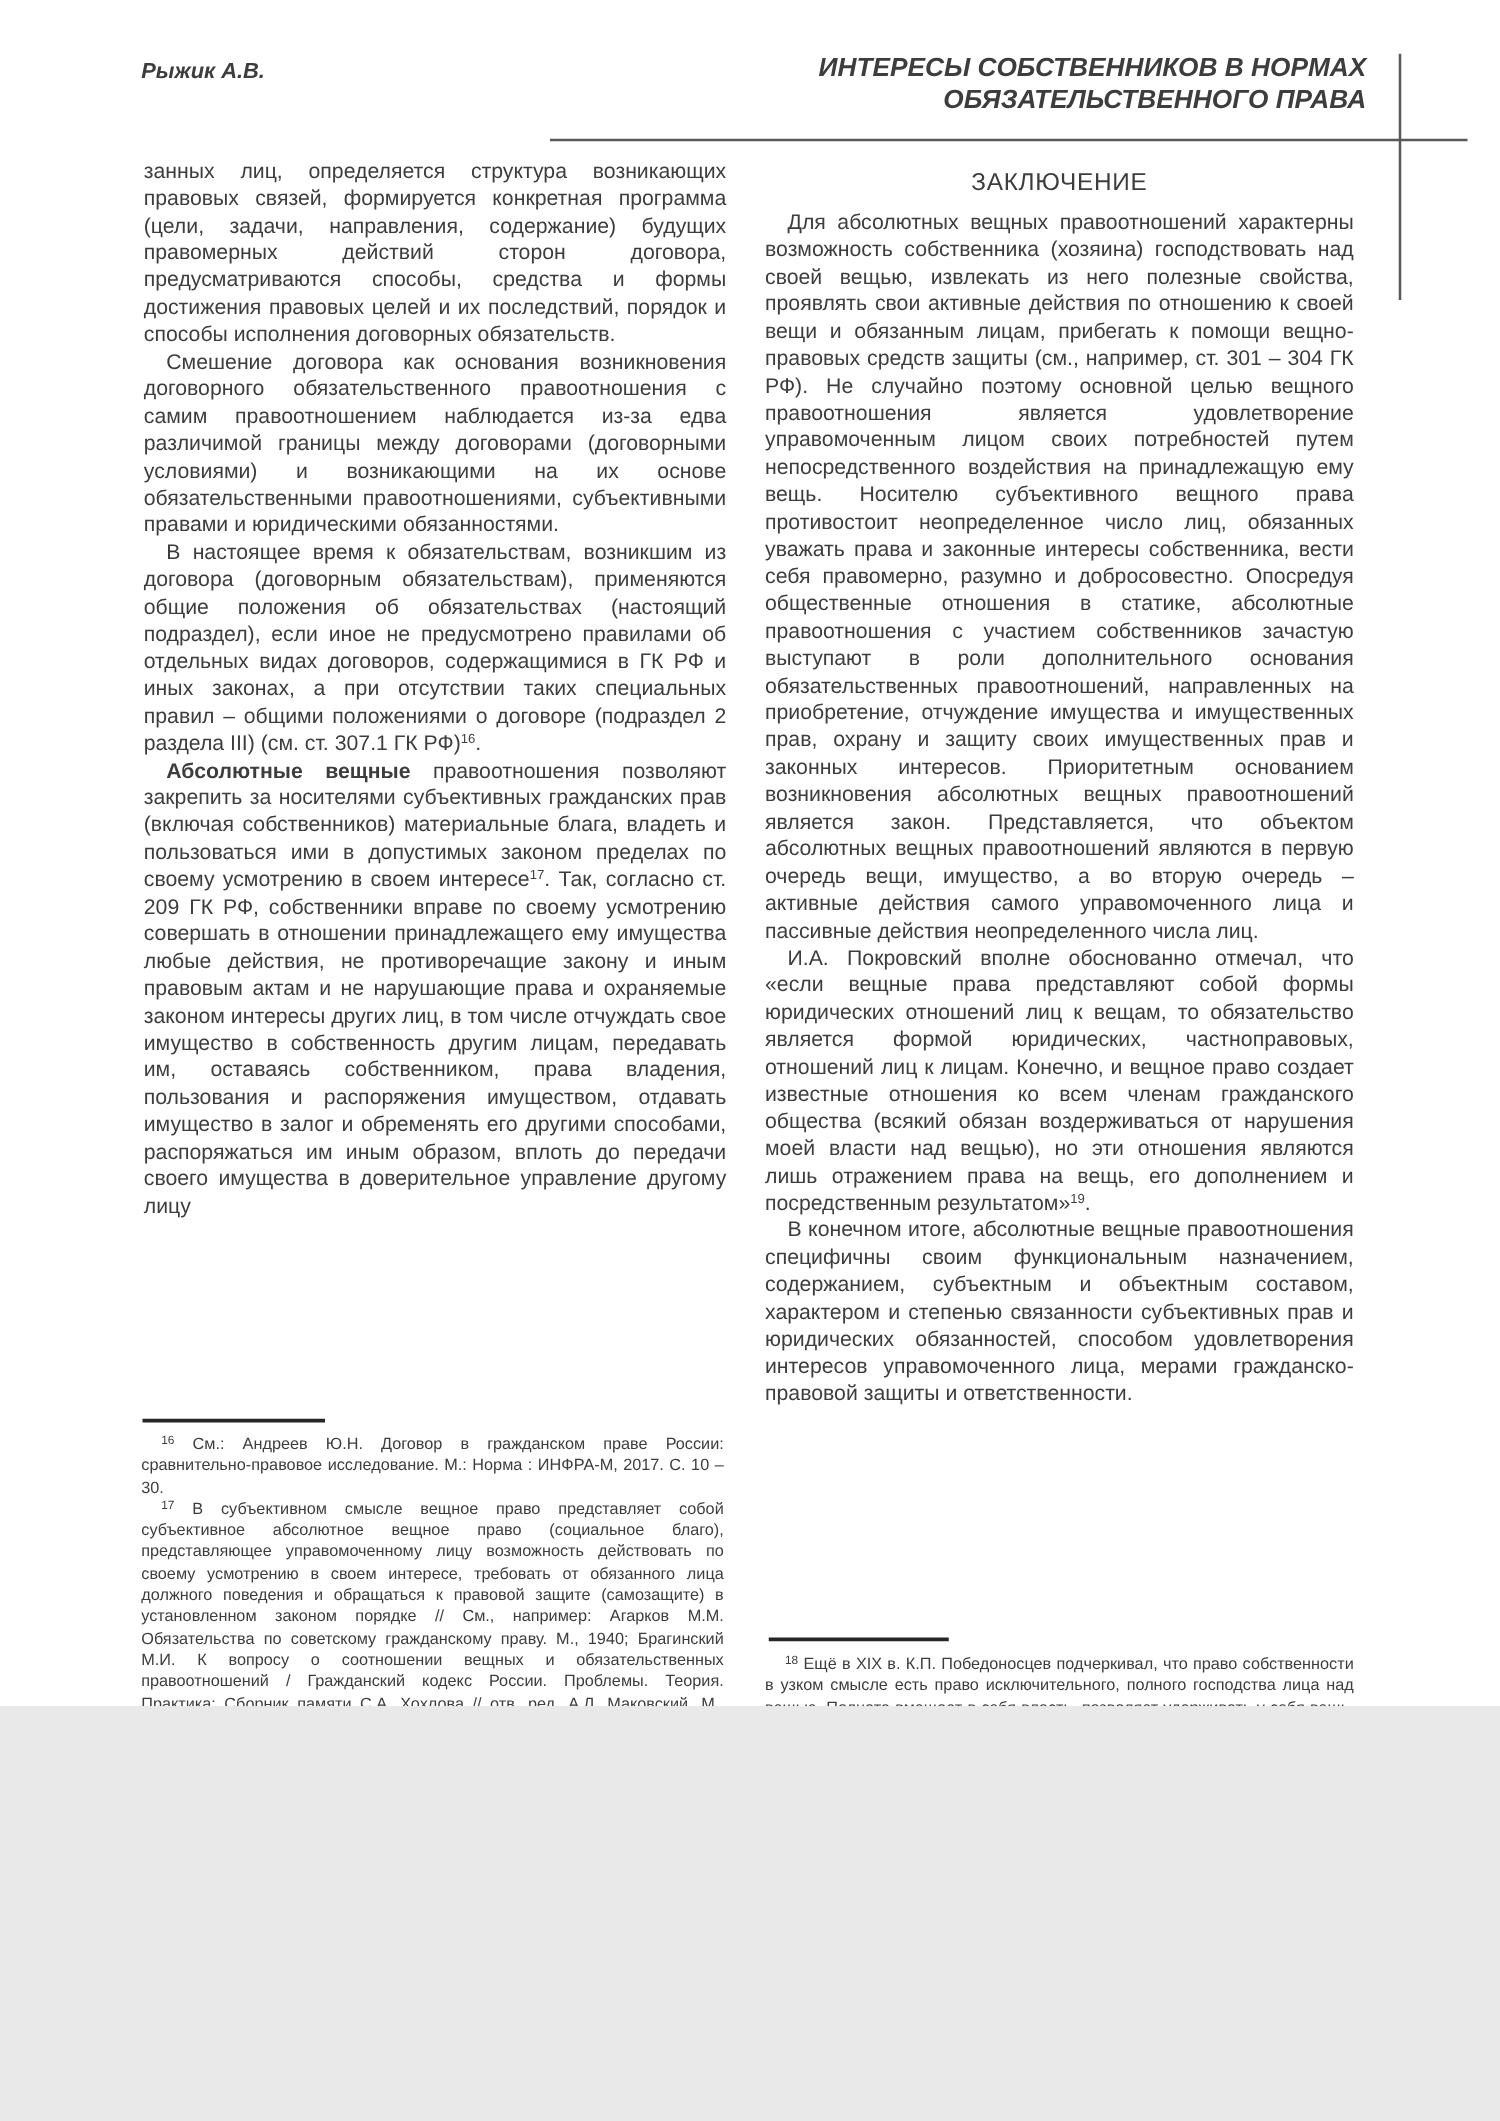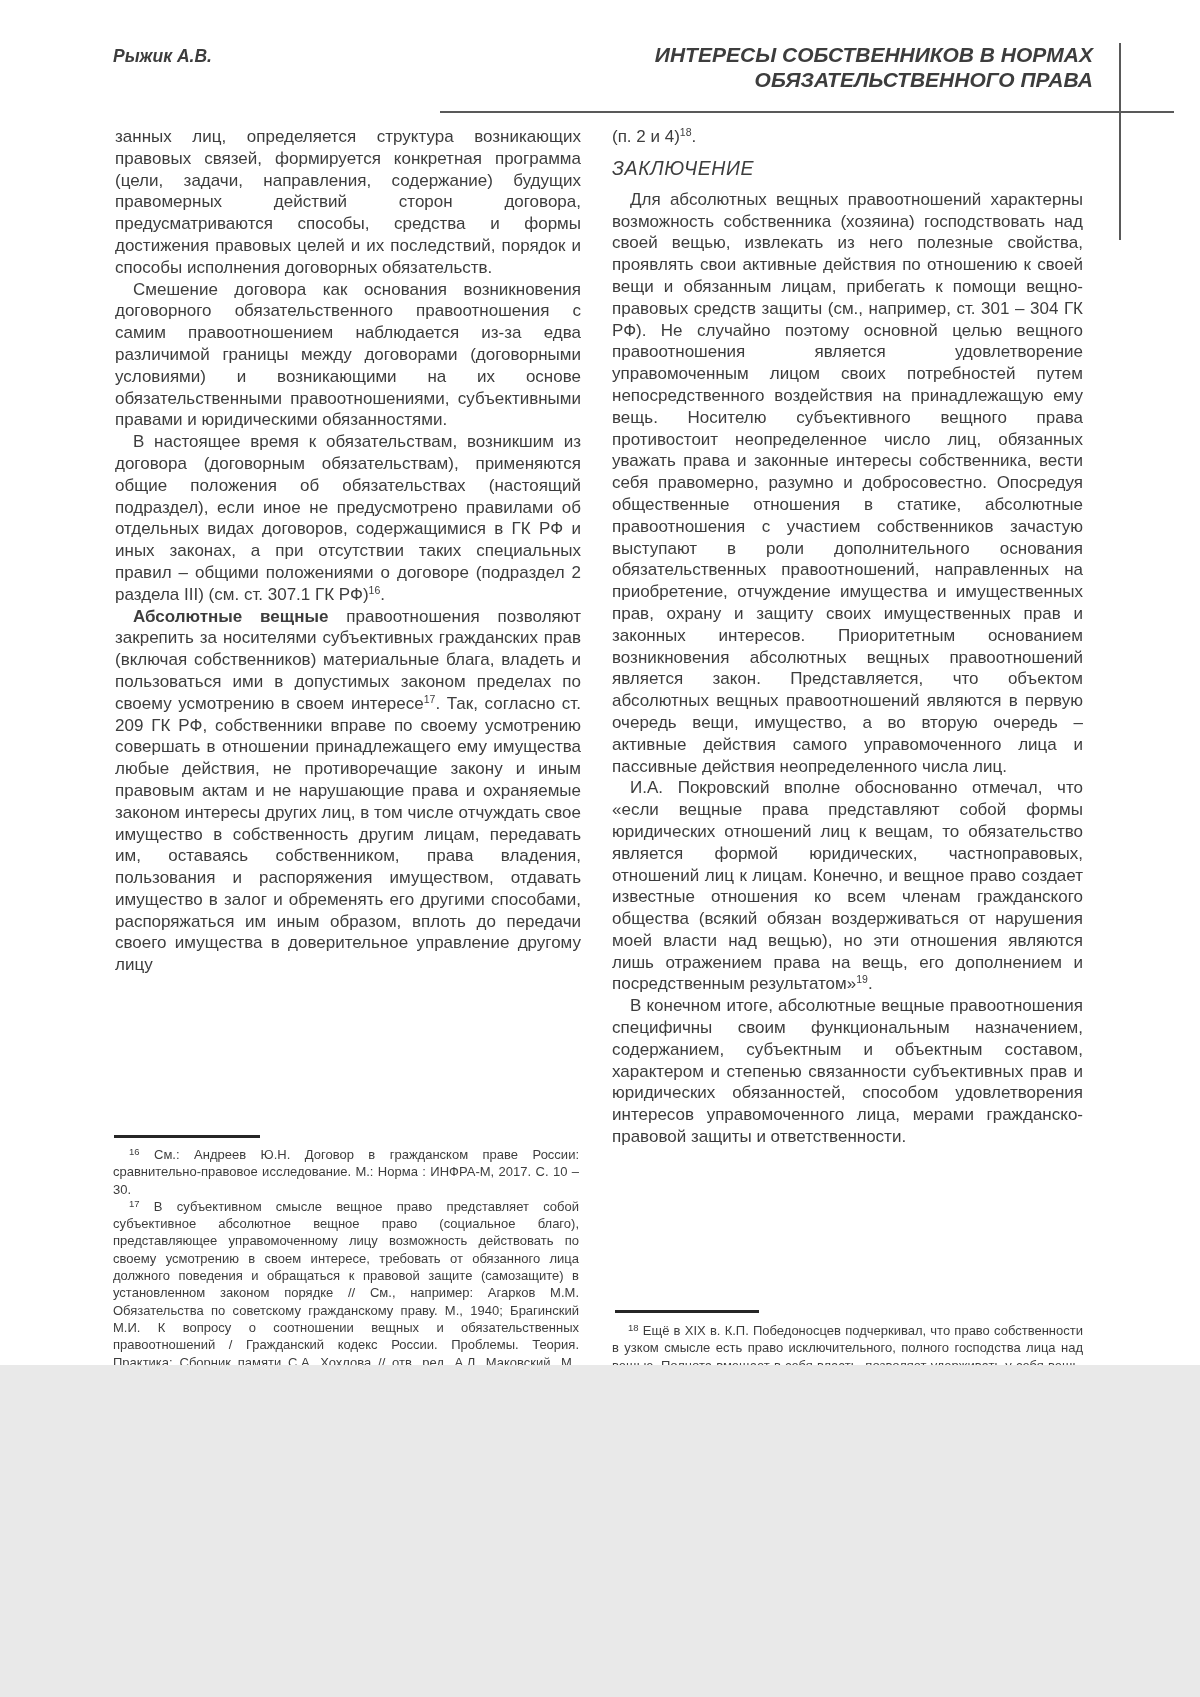--- a/index.html
+++ b/index.html
@@ -42,21 +42,21 @@
     margin:0;
     font-size:17px;line-height:21.8px;
     text-align:justify;
   }
   .para.indent{text-indent:18px;}
   .para sup{font-size:10.5px;line-height:0;vertical-align:6px;}
   .section-heading{
     margin:9px 0 9px 0;
     font-size:19.5px;font-weight:normal;
     letter-spacing:0.6px;
-    text-align:left;text-indent:0;font-style:italic;
+    text-align:center;text-indent:0;
   }
   
   .fnblock{position:absolute;}
   .fn-left{left:113px;top:1146px;width:466px;}
   .fn-right{left:612px;top:1322px;width:471px;}
   .footnote{
     margin:0;
     font-size:13px;line-height:17.3px;
     text-align:justify;
     text-indent:16px;
@@ -96,23 +96,20 @@
   <div class="fnrule fnrule-right"></div>
 
   <div class="col col-left">
       <p class="para"><span>занных лиц, определяется структура возникающих правовых связей, формируется конкретная программа (цели, задачи, направления, содержание) будущих правомерных действий сторон договора, предусматриваются способы, средства и формы достижения правовых целей и их последствий, порядок и способы исполнения договорных обязательств.</span></p>
       <p class="para indent"><span>Смешение договора как основания возникновения договорного обязательственного правоотношения с самим правоотношением наблюдается из-за едва различимой границы между договорами (договорными условиями) и возникающими на их основе обязательственными правоотношениями, субъективными правами и юридическими обязанностями.</span></p>
       <p class="para indent"><span>В настоящее время к обязательствам, возникшим из договора (договорным обязательствам), применяются общие положения об обязательствах (настоящий подраздел), если иное не предусмотрено правилами об отдельных видах договоров, содержащимися в ГК РФ и иных законах, а при отсутствии таких специальных правил – общими положениями о договоре (подраздел 2 раздела III) (см. ст.  307.1 ГК РФ)</span><sup>16</sup><span>.</span></p>
       <p class="para indent"><b>Абсолютные вещные</b><span> правоотношения позволяют закрепить за носителями субъективных гражданских прав (включая собственников) материальные блага, владеть и пользоваться ими в допустимых законом пределах по своему усмотрению в своем интересе</span><sup>17</sup><span>. Так, согласно ст. 209 ГК РФ, собственники вправе по своему усмотрению совершать в отношении принадлежащего ему имущества любые действия, не противоречащие закону и иным правовым актам и не нарушающие права и охраняемые законом интересы других лиц, в том числе отчуждать свое имущество в собственность другим лицам, передавать им, оставаясь собственником, права владения, пользования и распоряжения имуществом, отдавать имущество в залог и обременять его другими способами, распоряжаться им иным образом, вплоть до передачи своего имущества в доверительное управление другому лицу</span></p>
     </div>
 
   <div class="col col-right">
-    <div>
-        <p class="para"><span>(п. 2 и 4)</span><sup>18</sup><span>.</span></p>
-      </div>
     <h2 class="section-heading">ЗАКЛЮЧЕНИЕ</h2>
     <div>
         <p class="para indent"><span>Для абсолютных вещных правоотношений характерны возможность собственника (хозяина) господствовать над своей вещью, извлекать из него полезные свойства, проявлять свои активные действия по отношению к своей вещи и обязанным лицам, прибегать к помощи вещно-правовых средств защиты (см., например, ст. 301 – 304 ГК РФ). Не случайно поэтому основной целью вещного правоотношения является удовлетворение управомоченным лицом своих потребностей путем непосредственного воздействия на принадлежащую ему вещь. Носителю субъективного вещного права противостоит неопределенное число лиц, обязанных уважать права и законные интересы собственника, вести себя правомерно, разумно и добросовестно. Опосредуя общественные отношения в статике, абсолютные правоотношения с участием собственников зачастую выступают в роли дополнительного основания обязательственных правоотношений, направленных на приобретение, отчуждение имущества и имущественных прав,  охрану и защиту своих имущественных прав и законных интересов. Приоритетным основанием возникновения абсолютных вещных правоотношений является закон. Представляется, что объектом абсолютных вещных правоотношений являются в первую очередь вещи, имущество, а во вторую очередь – активные действия самого управомоченного лица и пассивные действия неопределенного числа лиц.</span></p>
         <p class="para indent"><span>И.А. Покровский вполне обоснованно отмечал, что «если вещные права представляют собой формы юридических отношений лиц к вещам, то обязательство является формой юридических, частноправовых, отношений лиц к лицам. Конечно, и вещное право создает известные отношения ко всем членам гражданского общества (всякий обязан воздерживаться от нарушения моей власти над вещью), но эти отношения являются лишь отражением права на вещь, его дополнением и посредственным результатом»</span><sup>19</sup><span>.</span></p>
         <p class="para indent"><span>В конечном итоге, абсолютные вещные правоотношения специфичны своим функциональным назначением, содержанием, субъектным и объектным составом, характером и степенью связанности субъективных прав и юридических обязанностей, способом удовлетворения интересов управомоченного лица, мерами гражданско-правовой защиты и ответственности.</span></p>
       </div>
   </div>
 
   <div class="fnblock fn-left">
       <p class="footnote"><sup>16</sup> См.: Андреев Ю.Н. Договор в гражданском праве России: сравнительно-правовое исследование. М.: Норма : ИНФРА-М, 2017. С. 10 – 30.</p>

